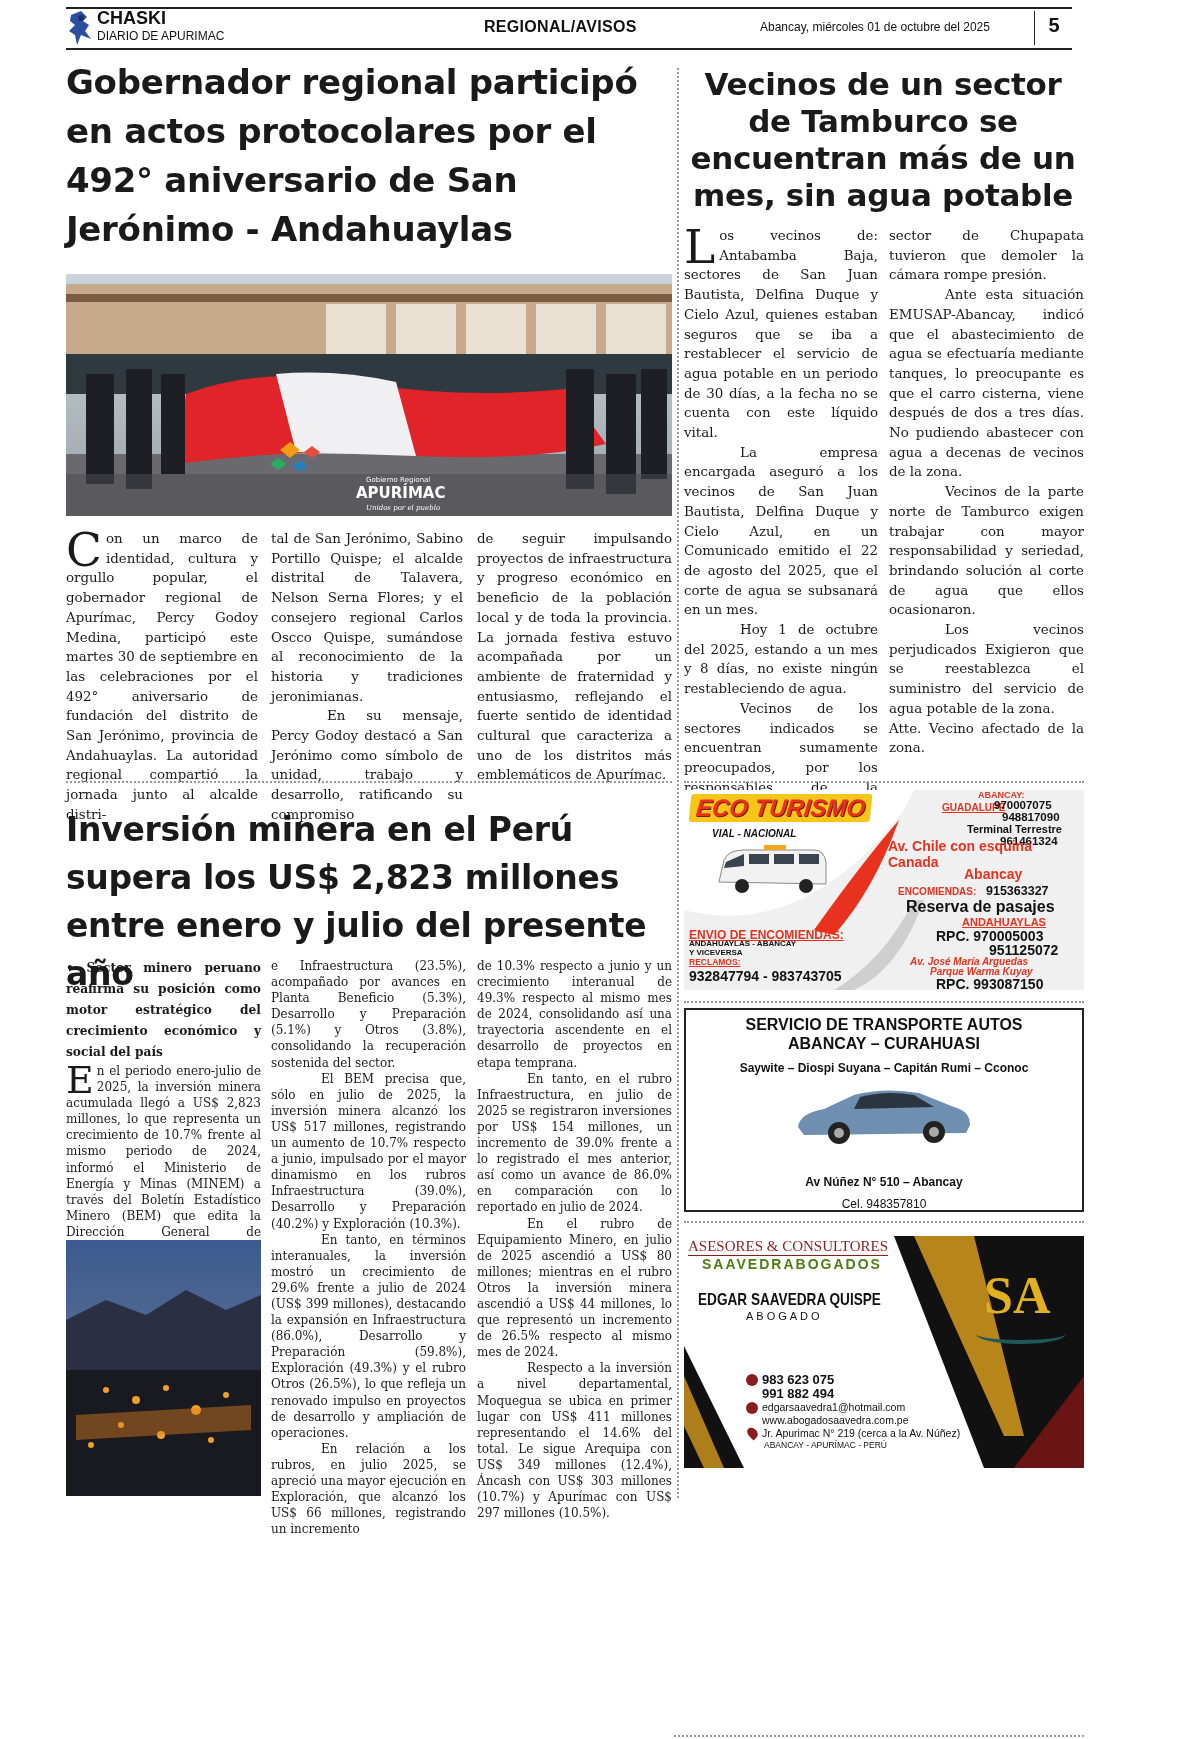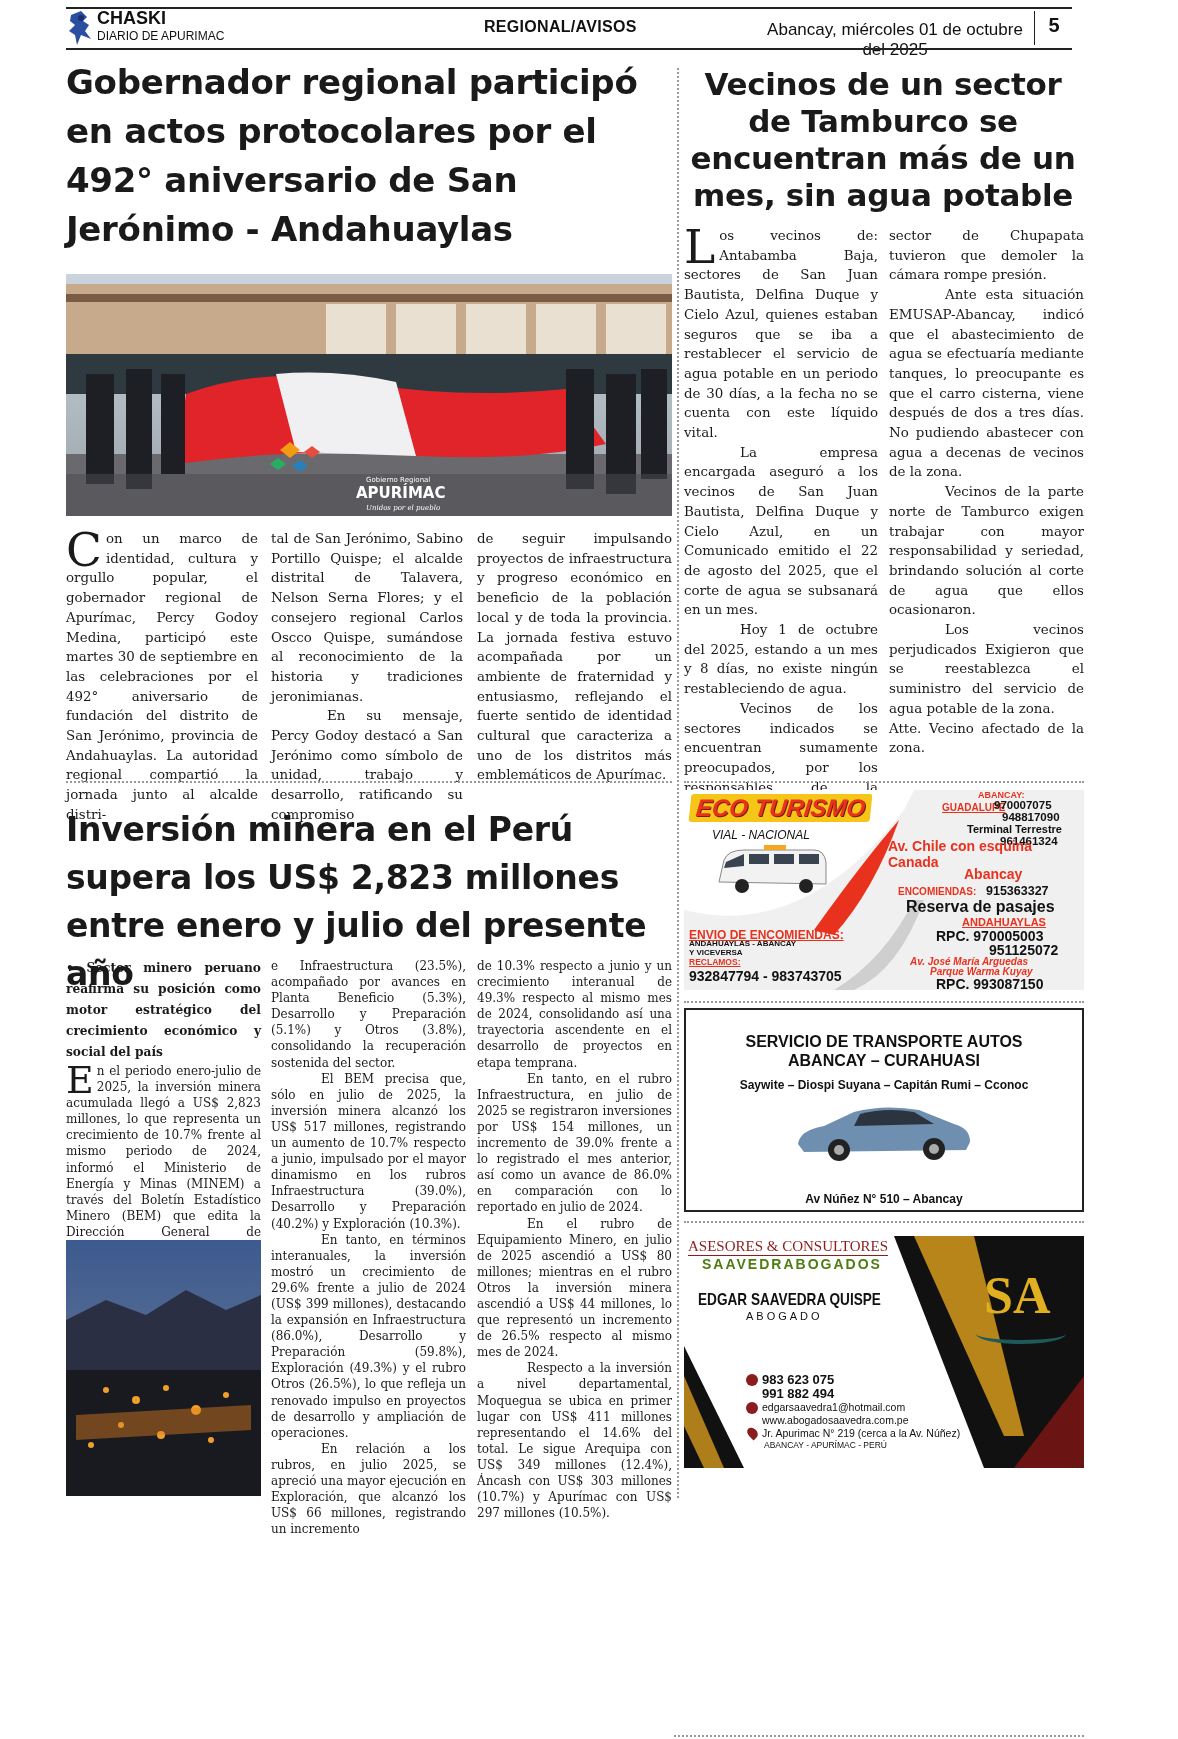--- a/index.html
+++ b/index.html
@@ -6,21 +6,21 @@
   html,body{width:1178px;height:1739px;background:#fff;overflow:hidden}
   body{position:relative;font-family:"DejaVu Serif",serif;color:#111}
   .abs{position:absolute}
   
   .hdr-top{left:66px;top:7px;width:1006px;border-top:2px solid #222}
   .hdr-bot{left:66px;top:48px;width:1006px;border-top:2px solid #222}
   .logo-icon{left:67px;top:9px;width:26px;height:38px}
   .brand{left:97px;top:9px;font-family:"Liberation Sans",sans-serif;font-weight:700;font-size:18px;line-height:18px;color:#111}
   .brand-sub{left:97px;top:29px;font-family:"Liberation Sans",sans-serif;font-size:12px;color:#111}
   .section{left:484px;top:18px;font-family:"Liberation Sans",sans-serif;font-weight:700;font-size:16px;letter-spacing:.3px}
-  .date{left:760px;top:20px;width:270px;text-align:center;font-family:"Liberation Sans",sans-serif;font-size:17px}
+  .date{left:760px;top:20px;width:270px;text-align:left;font-family:"Liberation Sans",sans-serif;font-size:12px}
   .page-sep{left:1034px;top:11px;height:34px;border-left:1.5px solid #222}
   .page-num{left:1042px;top:14px;width:24px;text-align:center;font-family:"Liberation Sans",sans-serif;font-weight:700;font-size:20px}
   
   .h1{font-family:"DejaVu Sans",sans-serif;font-weight:700;color:#1a1a1a;line-height:49px;font-size:34px;letter-spacing:-.3px}
   .h2{font-family:"DejaVu Sans",sans-serif;font-weight:700;color:#1a1a1a;text-align:center;line-height:37px;font-size:31px;letter-spacing:-.3px}
   
   .col{font-size:13.4px;line-height:19.7px;text-align:justify;hyphens:manual;color:#1a1a1a}
   .col p{margin:0}
   .col p.ind{text-indent:56px}
   .col2{font-size:12px;line-height:16.1px;text-align:justify;color:#1a1a1a}
@@ -178,21 +178,21 @@
 </div>
 
 <div class="abs ad" style="left:684px;top:790px;width:400px;height:200px;background:#ececec">
   <svg class="abs" style="left:0;top:0" width="400" height="200" viewBox="0 0 400 200">
     <path d="M0 0 L400 0 L400 200 L0 200 Z" fill="#f0f0f0"></path>
     <path d="M0 120 Q120 150 220 20 L230 0 L0 0 Z" fill="#ffffff"></path>
     <path d="M130 140 Q180 70 215 30 Q190 100 150 145 Z" fill="#e8321e"></path>
     <path d="M150 200 Q200 170 230 110 L240 110 Q215 180 170 200 Z" fill="#cfcfcf"></path>
   </svg>
   <div class="abs" style="left:6px;top:4px;padding:0 6px;font-weight:700;font-style:italic;font-size:24px;color:#e8321e;background:#f5c518;border-radius:3px;transform:skewX(-6deg);text-shadow:1px 1px 0 #7a1a0a">ECO TURISMO</div>
-  <div class="abs" style="left:28px;top:38px;font-size:12px;font-weight:400;font-style:italic">VIAL - NACIONAL</div>
+  <div class="abs" style="left:28px;top:38px;font-size:10px;font-weight:700;font-style:italic">VIAL - NACIONAL</div>
   <svg class="abs" style="left:30px;top:52px" width="115" height="55" viewBox="0 0 115 55">
     <path d="M5 40 L10 18 Q14 8 30 8 L100 8 Q110 8 112 20 L112 42 Z" fill="#f2f2f2" stroke="#888"></path>
     <rect x="35" y="12" width="20" height="10" fill="#3a4450"></rect>
       <rect x="60" y="12" width="20" height="10" fill="#3a4450"></rect>
       <rect x="85" y="12" width="20" height="10" fill="#3a4450"></rect>
     <path d="M12 20 L30 12 L30 24 L10 26 Z" fill="#3a4450"></path>
     <rect x="50" y="3" width="22" height="5" fill="#f5a623"></rect>
     <circle cx="28" cy="44" r="7" fill="#222"></circle>
       <circle cx="92" cy="44" r="7" fill="#222"></circle>
   </svg>
@@ -217,21 +217,21 @@
   <div class="abs" style="left:252px;top:138px;font-size:14px;font-weight:700">RPC. 970005003</div>
   <div class="abs" style="left:305px;top:152px;font-size:14px;font-weight:700">951125072</div>
   <div class="abs" style="left:226px;top:166px;font-size:10px;font-weight:700;font-style:italic;color:#e8321e">Av. José María Arguedas</div>
   <div class="abs" style="left:246px;top:176px;font-size:10px;font-weight:700;font-style:italic;color:#e8321e">Parque Warma Kuyay</div>
   <div class="abs" style="left:252px;top:186px;font-size:14px;font-weight:700">RPC. 993087150</div>
 </div>
 
 <div class="abs hdash" style="left:684px;top:1001px;width:400px"></div>
 
 <div class="abs ad" style="left:684px;top:1008px;width:400px;height:204px;border:2px solid #222;background:#fff;text-align:center">
-  <div style="margin-top:22px;font-size:16px;font-weight:700;line-height:19px">SERVICIO DE TRANSPORTE AUTOS</div>
+  <div style="margin-top:5px;font-size:16px;font-weight:700;line-height:19px">SERVICIO DE TRANSPORTE AUTOS</div>
   <div style="font-size:16px;font-weight:700;line-height:19px">ABANCAY – CURAHUASI</div>
   <div style="margin-top:8px;font-size:12px;font-weight:700">Saywite – Diospi Suyana – Capitán Rumi – Cconoc</div>
   <svg style="display:block;margin:10px auto 0" width="180" height="62" viewBox="0 0 180 62">
     <path d="M4 42 Q6 28 30 24 L60 10 Q90 2 125 8 L160 22 Q176 26 176 40 L172 48 L10 50 Z" fill="#6e8fb0"></path>
     <path d="M66 12 Q92 5 120 10 L140 22 L60 24 Z" fill="#2c3440"></path>
     <circle cx="45" cy="48" r="11" fill="#222"></circle>
       <circle cx="45" cy="48" r="5" fill="#aaa"></circle>
     <circle cx="140" cy="47" r="11" fill="#222"></circle>
       <circle cx="140" cy="47" r="5" fill="#aaa"></circle>
   </svg>

